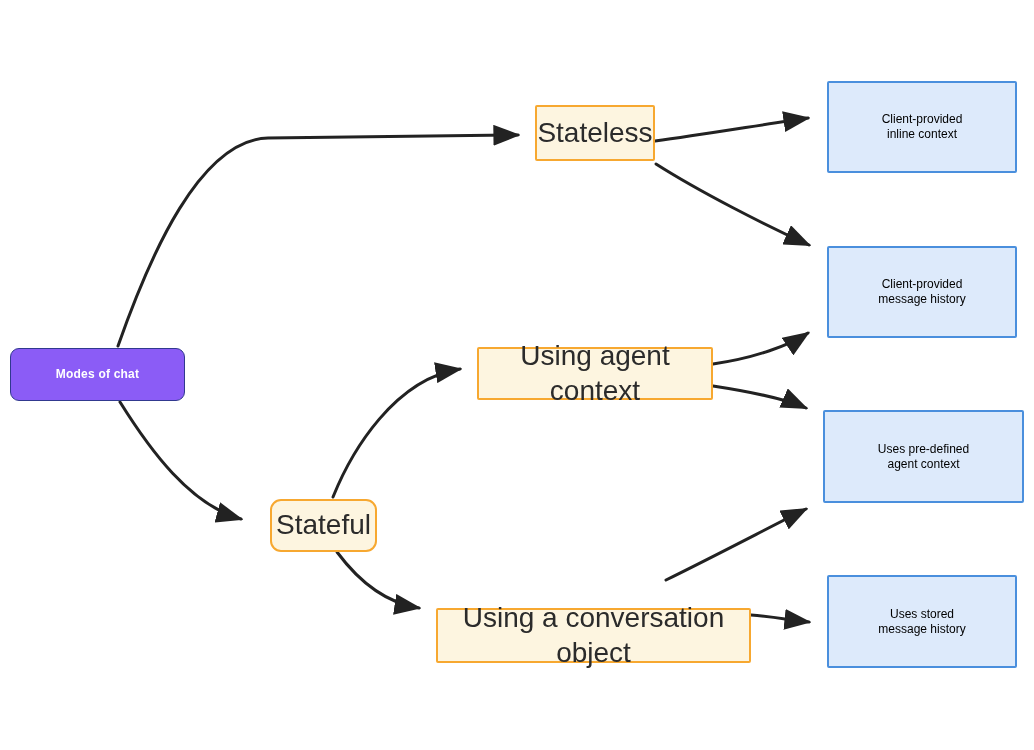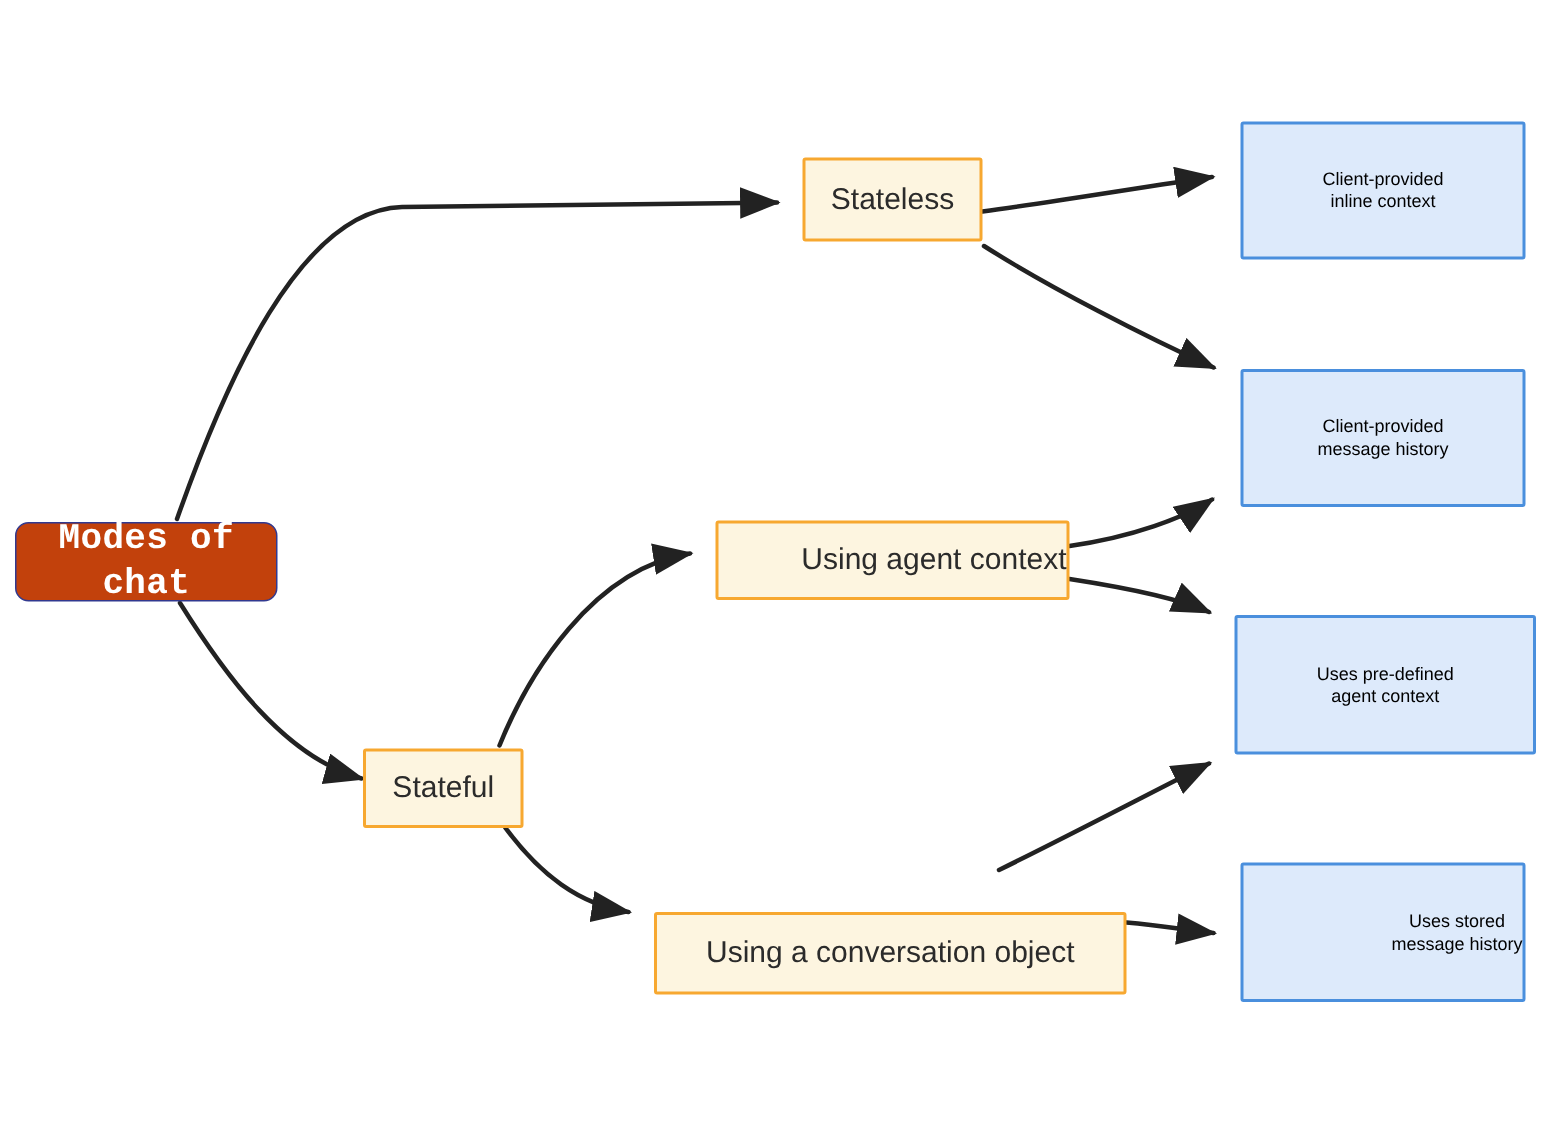--- a/index.html
+++ b/index.html
@@ -31,35 +31,34 @@
     box-sizing: border-box;
     display: flex;
     align-items: center;
     justify-content: center;
     text-align: center;
     line-height: 1.22;
     white-space: pre-line;
     z-index: 2;
   }
   .node-root {
-    background: #c2410c;
+    background: #8b5cf6;
     border: 1px solid #31398f;
     border-radius: 9px;
     color: #ffffff;
     font-weight: bold;
-    font-size: 24px;
+    font-size: 12px;
     letter-spacing: 0.2px;
-    font-family: Liberation Mono, monospace;
   }
   .node-mode {
     background: #fdf5e0;
     border: 2px solid #f7a830;
     border-radius: 2px;
     color: #2b2b2b;
-    font-size: 20px;
+    font-size: 28px;
   }
   .node-outcome {
     background: #ddeafb;
     border: 2px solid #4a8fdd;
     border-radius: 2px;
     color: #000000;
     font-size: 12px;
   }
 </style>
 </head>
@@ -83,26 +82,26 @@
         <path d="M 713 364 C 755 358 790 345 808 333" fill="none" stroke="#222222" stroke-width="3" stroke-linecap="round" marker-end="url(#arrowhead)"></path>
         <path d="M 713 386 C 752 392 788 400 806 408" fill="none" stroke="#222222" stroke-width="3" stroke-linecap="round" marker-end="url(#arrowhead)"></path>
         <path d="M 666 580 C 715 556 770 527 806 509" fill="none" stroke="#222222" stroke-width="3" stroke-linecap="round" marker-end="url(#arrowhead)"></path>
         <path d="M 751 615 C 775 617 790 620 809 622" fill="none" stroke="#222222" stroke-width="3" stroke-linecap="round" marker-end="url(#arrowhead)"></path>
       </g>
   </svg>
 
   <div id="nodes-group">
       <div class="node node-root" style="left: 10px; top: 348px; width: 175px; height: 53px;"><span>Modes of chat</span></div>
       <div class="node node-mode" style="left: 535px; top: 105px; width: 120px; height: 56px;"><span>Stateless</span></div>
-      <div class="node node-mode" style="left: 242px; top: 499px; width: 107px; height: 53px;"><span>Stateful</span></div>
+      <div class="node node-mode" style="left: 270px; top: 499px; width: 107px; height: 53px; border-radius: 11px;"><span>Stateful</span></div>
       <div class="node node-mode" style="left: 477px; top: 347px; width: 236px; height: 53px; justify-content: flex-end;"><span>Using agent context</span></div>
       <div class="node node-mode" style="left: 436px; top: 580px; width: 315px; height: 55px; margin-top: 28px;"><span>Using a conversation object</span></div>
       <div class="node node-outcome" style="left: 827px; top: 81px; width: 190px; height: 92px;"><span>Client-provided
 inline context</span></div>
       <div class="node node-outcome" style="left: 827px; top: 246px; width: 190px; height: 92px;"><span>Client-provided
 message history</span></div>
       <div class="node node-outcome" style="left: 823px; top: 410px; width: 201px; height: 93px; justify-content: center;"><span>Uses pre-defined
 agent context</span></div>
-      <div class="node node-outcome" style="left: 827px; top: 575px; width: 190px; height: 93px; justify-content: flex-end;"><span>Uses stored
+      <div class="node node-outcome" style="left: 827px; top: 575px; width: 190px; height: 93px;"><span>Uses stored
 message history</span></div>
     </div>
 
 </div>
 
 </body></html>

